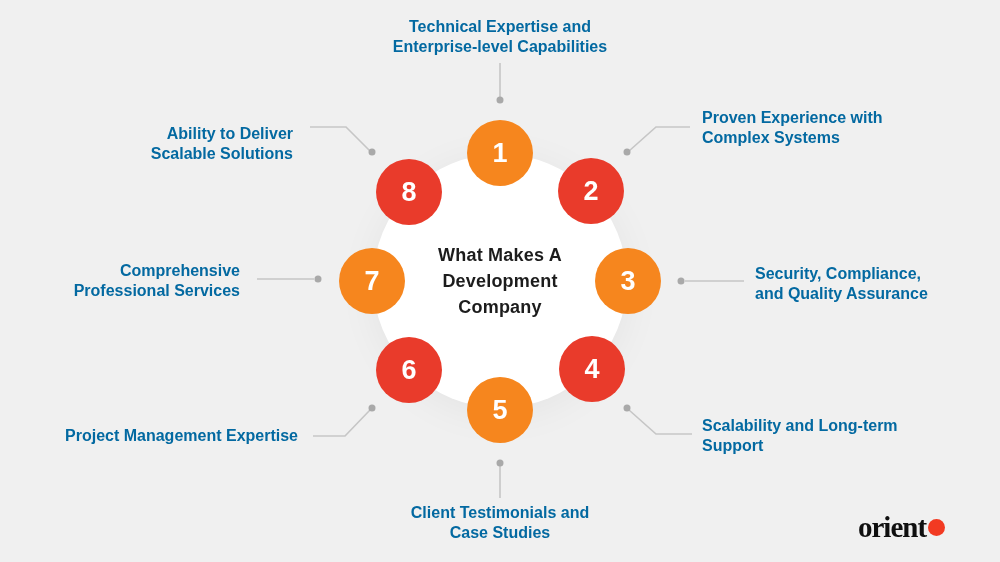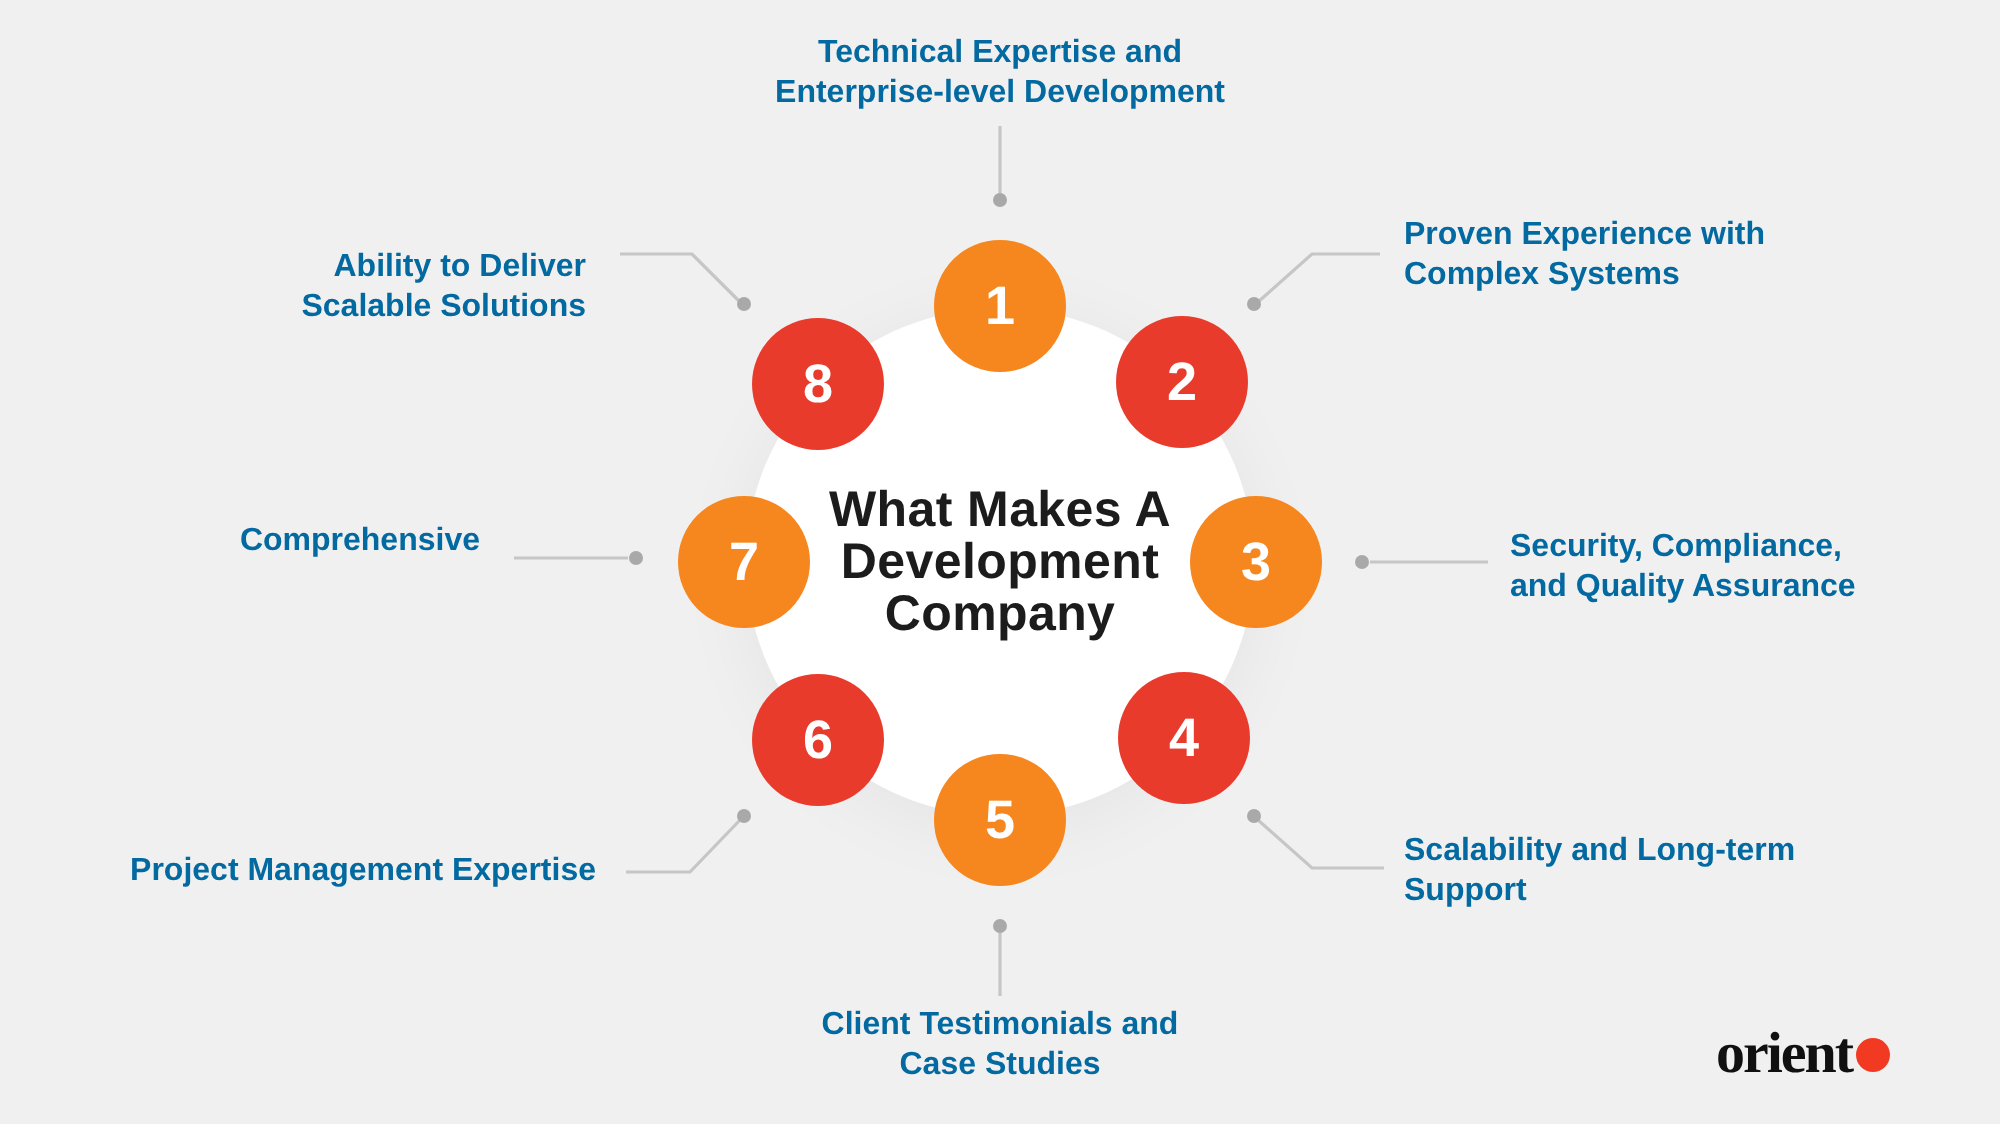--- a/index.html
+++ b/index.html
@@ -24,21 +24,21 @@
     background: #ffffff;
     border-radius: 50%;
     display: flex;
     align-items: center;
     justify-content: center;
     box-shadow: 0 6px 40px rgba(0,0,0,0.05);
     z-index: 1;
   }
   .center-title {
     text-align: center;
-    font-size: 25px;
+    font-size: 18px;
     line-height: 26px;
     font-weight: 700;
     color: #1c1c1c;
     letter-spacing: 0.2px;
   }
 
   
   .connectors {
     position: absolute;
     left: 0; top: 0;
@@ -169,21 +169,21 @@
   </div>
   <div class="node node-7" style="background: rgb(246, 134, 30);">
     <span class="node-num">7</span>
   </div>
   <div class="node node-8" style="background: rgb(233, 59, 43);">
     <span class="node-num">8</span>
   </div>
 
   <div class="label label-1">
     <span>Technical Expertise and</span><br>
-    <span>Enterprise-level Development</span>
+    <span>Enterprise-level Capabilities</span>
   </div>
   <div class="label label-3">
     <span>Security, Compliance,</span><br>
     <span>and Quality Assurance</span>
   </div>
   <div class="label label-2">
     <span>Proven Experience with</span><br>
     <span>Complex Systems</span>
   </div>
   <div class="label label-4">
@@ -192,20 +192,21 @@
   </div>
   <div class="label label-5">
     <span>Client Testimonials and</span><br>
     <span>Case Studies</span>
   </div>
   <div class="label label-6">
     <span>Project Management Expertise</span>
   </div>
   <div class="label label-7">
     <span>Comprehensive</span><br>
+    <span>Professional Services</span>
   </div>
   <div class="label label-8">
     <span>Ability to Deliver</span><br>
     <span>Scalable Solutions</span>
   </div>
 
   <div class="logo">
     <span class="logo-text">orient</span>
     <span class="logo-dot" style="background: rgb(242, 58, 34);"></span>
   </div>

